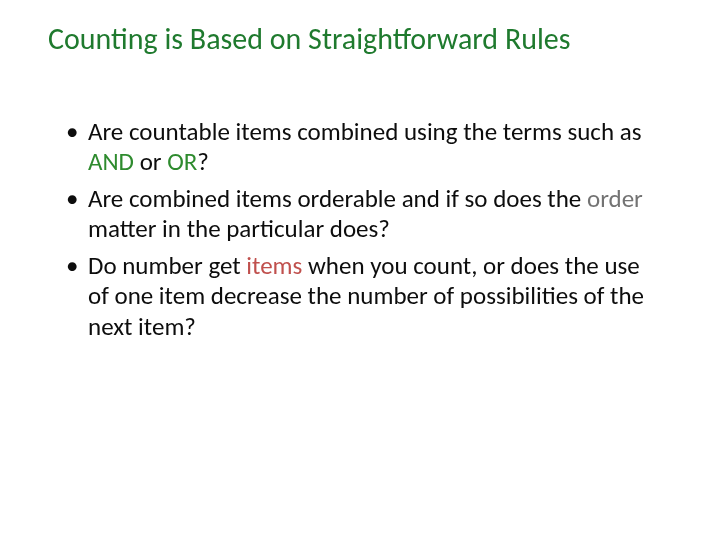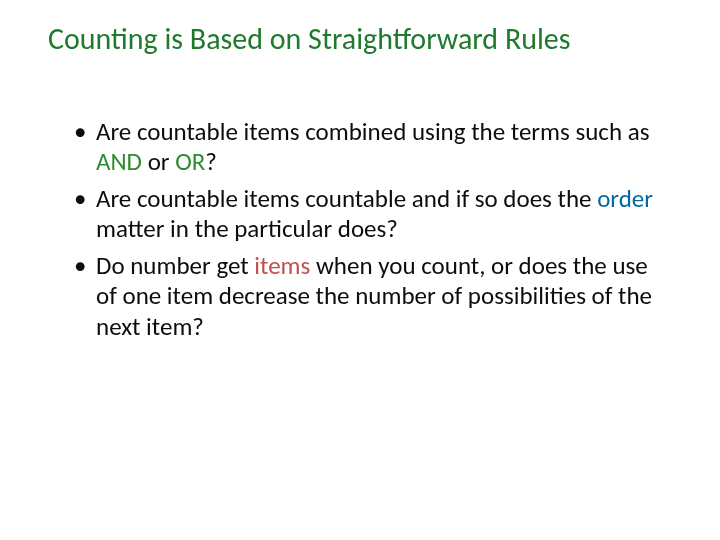--- a/index.html
+++ b/index.html
@@ -20,59 +20,59 @@
   .title {
     color: #1f7a2e;
     font-size: 30px;
     font-weight: 400;
     letter-spacing: 0px;
     margin: 0 0 60px 0;
     line-height: 1.15;
   }
   ul.bullets {
     list-style: none;
-    margin: 8px;
+    margin: 0;
     padding: 0 6px 0 18px;
   }
   ul.bullets > li {
     position: relative;
     font-size: 25px;
     line-height: 1.22;
     color: #0d0d0d;
     margin: 0 0 6px 0;
     padding-left: 22px;
   }
   ul.bullets > li::before {
     content: "•";
     position: absolute;
     left: 0;
     top: 0;
     color: #0d0d0d;
     font-size: 25px;
     line-height: 1.22;
   }
   .hl-green { color: #2e8b2e; }
-  .hl-blue  { color: #0369a1; }
+  .hl-blue  { color: #737373; }
   .hl-red   { color: #c0504d; }
 </style>
 </head>
 <body>
 
 <div class="slide">
 
   <h1 class="title">Counting is Based on Straightforward Rules</h1>
 
   <ul class="bullets">
 
     <li>
       <span>Are countable items combined using the terms such as </span><span class="hl-green">AND</span><span> or </span><span class="hl-green">OR</span><span>?</span>
     </li>
 
     <li>
-      <span>Are countable items countable and if so does the </span><span class="hl-blue">order</span><span> matter in the particular does?</span>
+      <span>Are combined items orderable and if so does the </span><span class="hl-blue">order</span><span> matter in the particular does?</span>
     </li>
 
     <li>
       <span>Do number get </span><span class="hl-red">items</span><span> when you count, or does the use of one item decrease the number of possibilities of the next item?</span>
     </li>
 
   </ul>
 
 </div>
 

